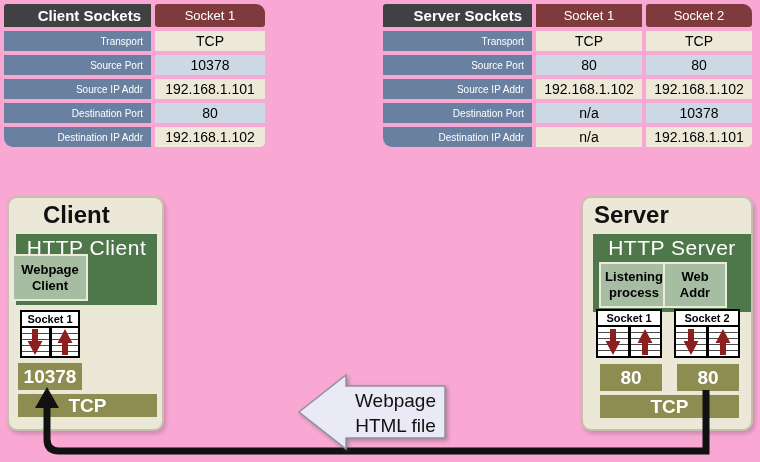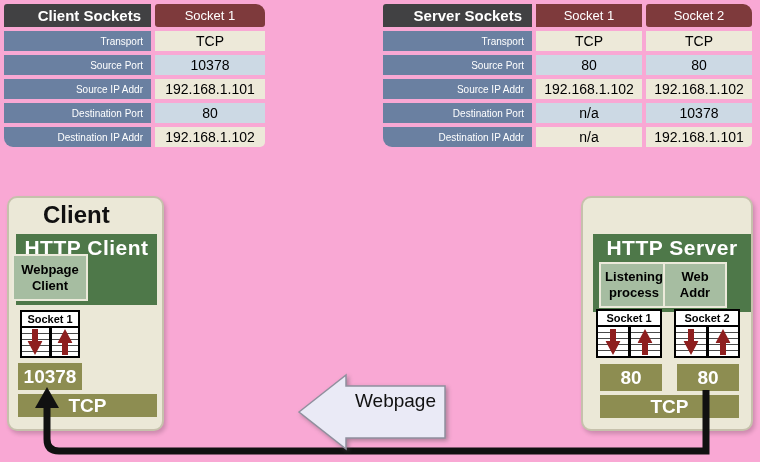--- a/index.html
+++ b/index.html
@@ -28,21 +28,21 @@
   .val-last { border-radius:0 0 5px 0; }
 
   
   .node { position:absolute; top:196px; height:235px; background:#ebe8d7;
           border:2px solid #c6c1ac; border-radius:10px;
           box-shadow:2px 3px 4px rgba(0,0,0,0.18); box-sizing:border-box; }
   #client-node { left:7px;  width:157px; }
   #server-node { left:581px; width:172px; }
   .node-title { position:absolute; font-size:24px; font-weight:bold; color:#111; }
   .app-box { position:absolute; background:#4e7849; }
-  .app-label { color:#fff; font-weight:bold; font-size:21px; text-align:center;
+  .app-label { color:#fff; font-weight:normal; font-size:21px; text-align:center;
                padding-top:2px; letter-spacing:0.5px; }
   .proc-box { position:absolute; background:#a6bda1; border:2px solid #eceadb;
               display:flex; flex-direction:column; justify-content:center;
               text-align:center; font-weight:bold; font-size:13px; color:#000;
               line-height:1.2; box-sizing:border-box; }
 
   
   .socket { position:absolute; background:#fff; border:2px solid #000; box-sizing:border-box; }
   .socket-title { height:14px; line-height:14px; text-align:center; font-size:11px;
                   font-weight:bold; color:#000; border-bottom:2px solid #000; }
@@ -140,20 +140,21 @@
           </svg>
         </div>
       </div>
     </div>
 
     <div class="port-box" style="left:9px; top:165px; width:64px; height:27px;">10378</div>
     <div class="tcp-bar" style="left:9px; top:196px; width:139px; height:23px;">TCP</div>
   </div>
 
   <div class="node" id="server-node">
+    <div class="node-title" style="left:11px; top:3px;">Server</div>
 
     <div class="app-box" style="left:10px; top:36px; width:158px; height:78px;">
       <div class="app-label">HTTP Server</div>
     </div>
 
     <div class="proc-box" style="left:16px; top:64px; width:70px; height:46px;align-items:center;">
       <span>Listening</span>
       <span>process</span>
     </div>
     <div class="proc-box" style="left:80px; top:64px; width:64px; height:46px;">
@@ -201,15 +202,16 @@
   <svg id="connector-svg" width="760" height="462" viewBox="0 0 760 462">
     <path d="M706 390 V451 H59 Q47 451 47 439 V406" fill="none" stroke="#111111" stroke-width="7"></path>
     <polygon points="47,387 35,408 59,408" fill="#111111"></polygon>
   </svg>
 
   <svg id="flow-arrow-svg" width="760" height="462" viewBox="0 0 760 462">
     <polygon points="299,412 346,375 346,386 445,386 445,438 346,438 346,449" fill="#eaeaf6" stroke="#90909e" stroke-width="1.5"></polygon>
   </svg>
   <div id="flow-arrow-text">
     <div>Webpage</div>
+    <div>HTML file</div>
   </div>
 
 </div>
 
 </body></html>

